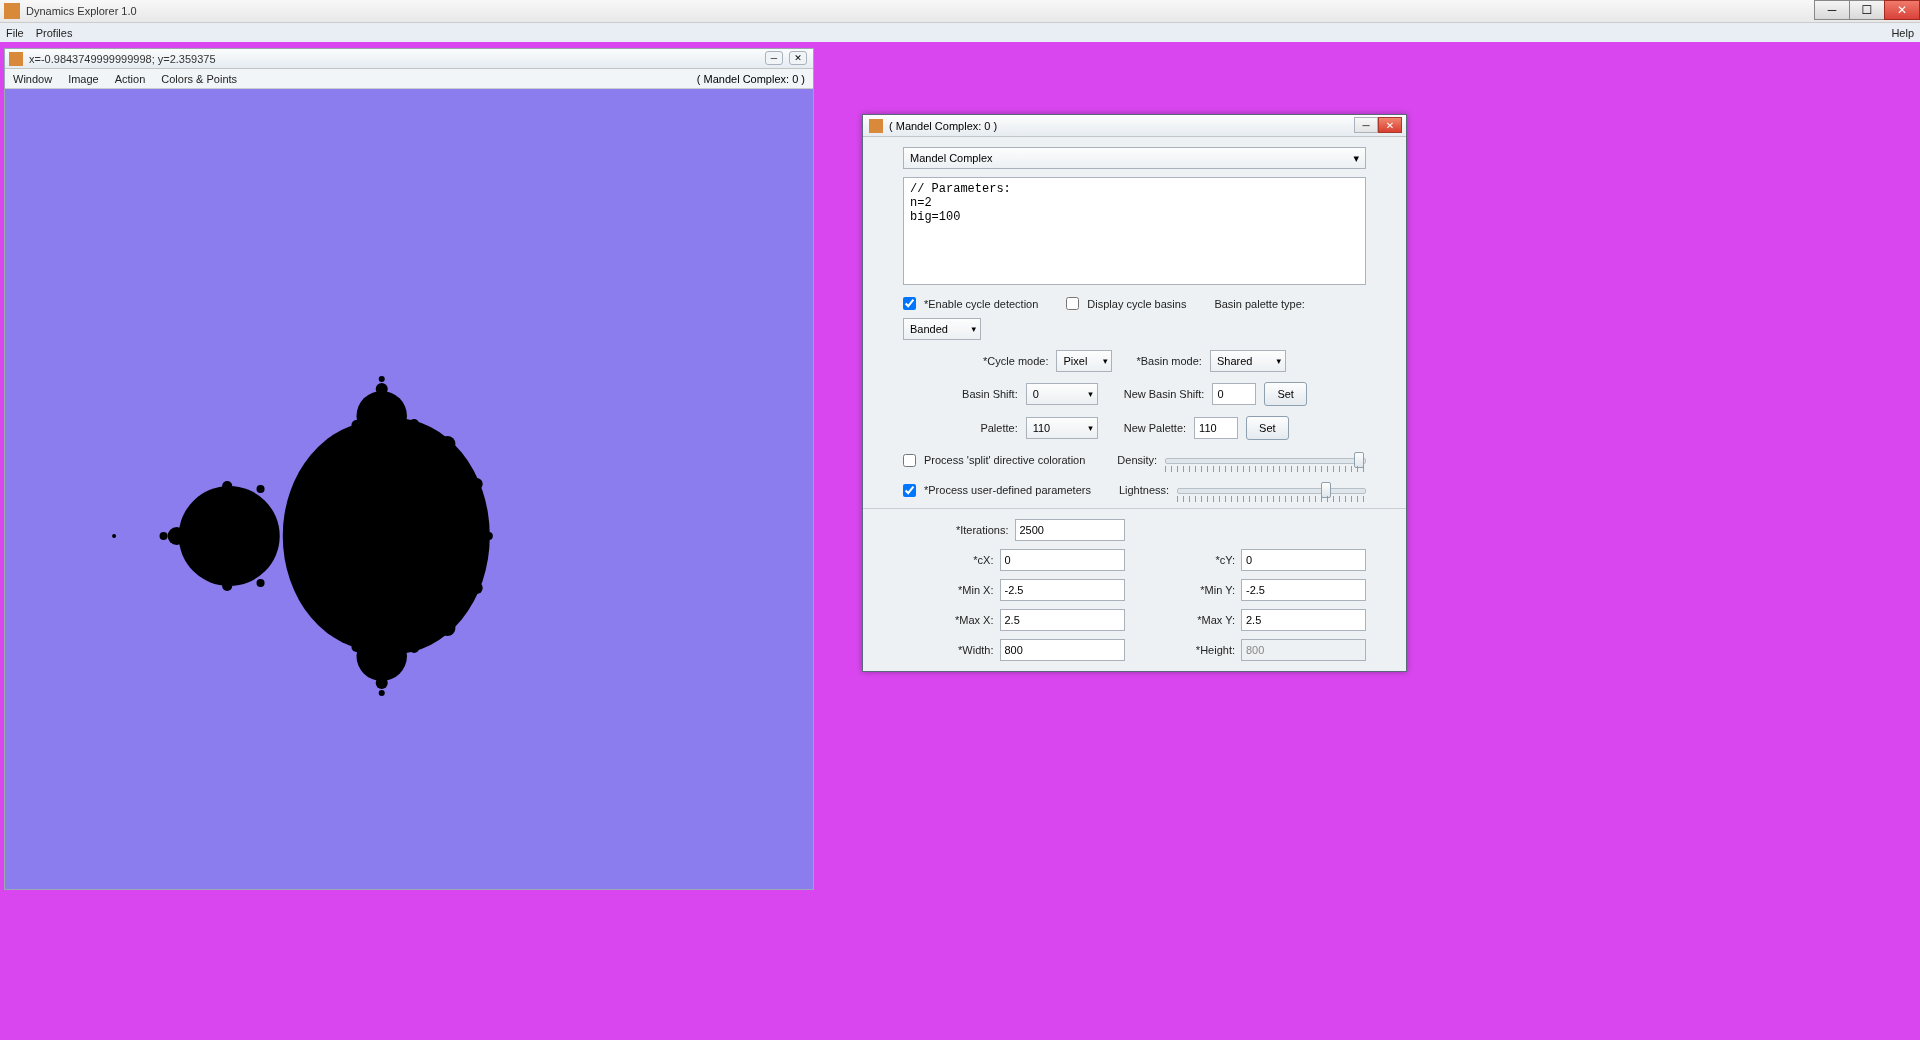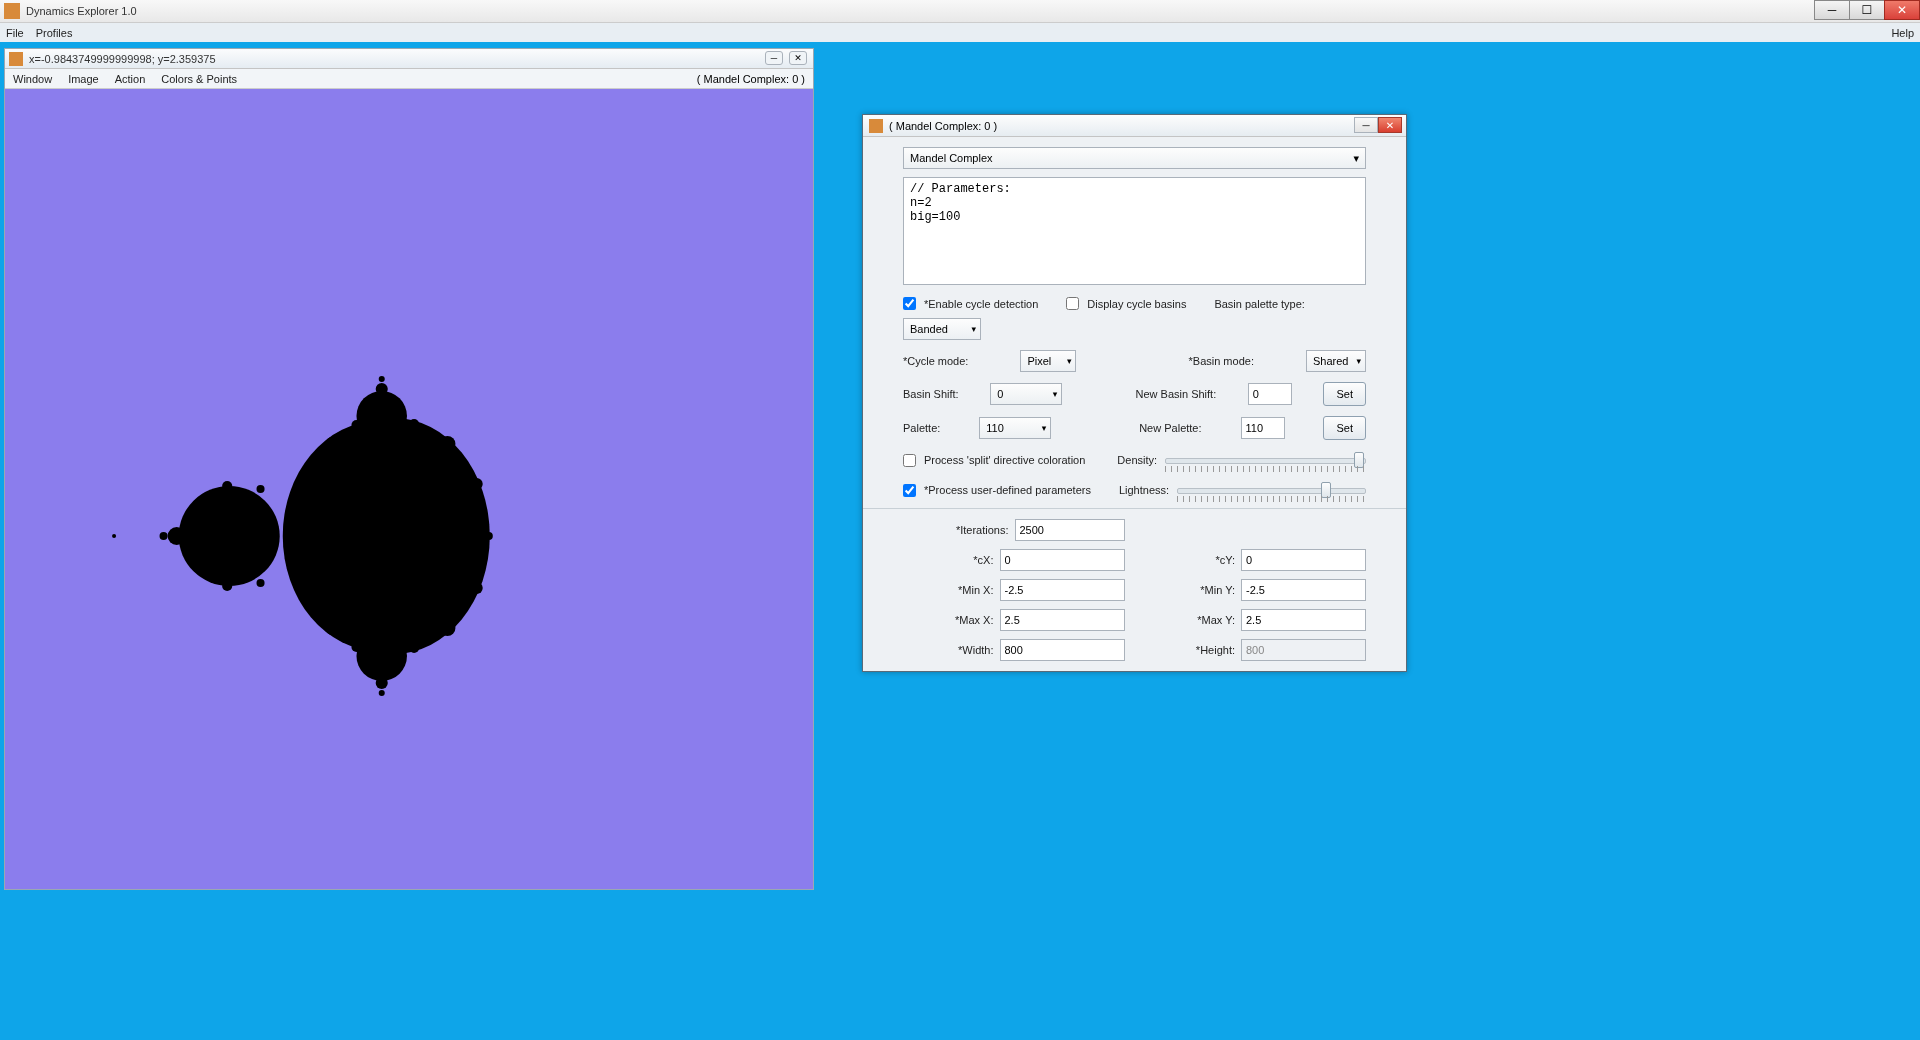--- a/index.html
+++ b/index.html
@@ -50,21 +50,21 @@
   display: flex;
   align-items: center;
   padding: 0 6px;
   justify-content: space-between;
 }
 .menu-left { display: flex; gap: 12px; justify-content: flex-end; }
 .menu-item { color: #222; cursor: default; }
 .workspace {
   position: absolute;
   top: 42px; left: 0; right: 0; bottom: 0;
-  background: #0ea5e9;
+  background: #d946ef;
   padding-left: 36px;
 }
 
 .fractal-window {
   position: absolute;
   left: 4px; top: 6px;
   width: 810px;
   background: #eef2f5;
   border: 1px solid #9aa8b2;
 }
@@ -158,21 +158,21 @@
   resize: none;
 }
 .row {
   display: flex;
   align-items: center;
   margin-top: 10px;
   gap: 8px;
   font-size: 11px;
   flex-wrap: wrap;
 }
-.row.right { justify-content: space-between; }
+.row.right { justify-content: center; }
 .check { width: 13px; height: 13px; }
 label.lbl { color: #222; white-space: nowrap; }
 .small-combo {
   height: 22px;
   border: 1px solid #aab2bb;
   background: linear-gradient(#fdfdfd,#ecf0f3);
   padding: 0 18px 0 6px;
   display:inline-flex;align-items:center;
   position: relative;
   font-size: 11px;
@@ -361,21 +361,21 @@
       </div>
 
       <div class="row right">
         <label class="lbl">*Cycle mode:</label>
         <div class="small-combo" style="width:56px">
           <span>Pixel</span>
           <span class="arrow">▾</span>
         </div>
         <span style="width:8px"></span>
         <label class="lbl">*Basin mode:</label>
-        <div class="small-combo" style="width:60px">
+        <div class="small-combo" style="width:76px">
           <span>Shared</span>
           <span class="arrow">▾</span>
         </div>
       </div>
 
       <div class="row right">
         <label class="lbl">Basin Shift:</label>
         <div class="small-combo" style="width:72px">
           <span>0</span>
           <span class="arrow">▾</span>

